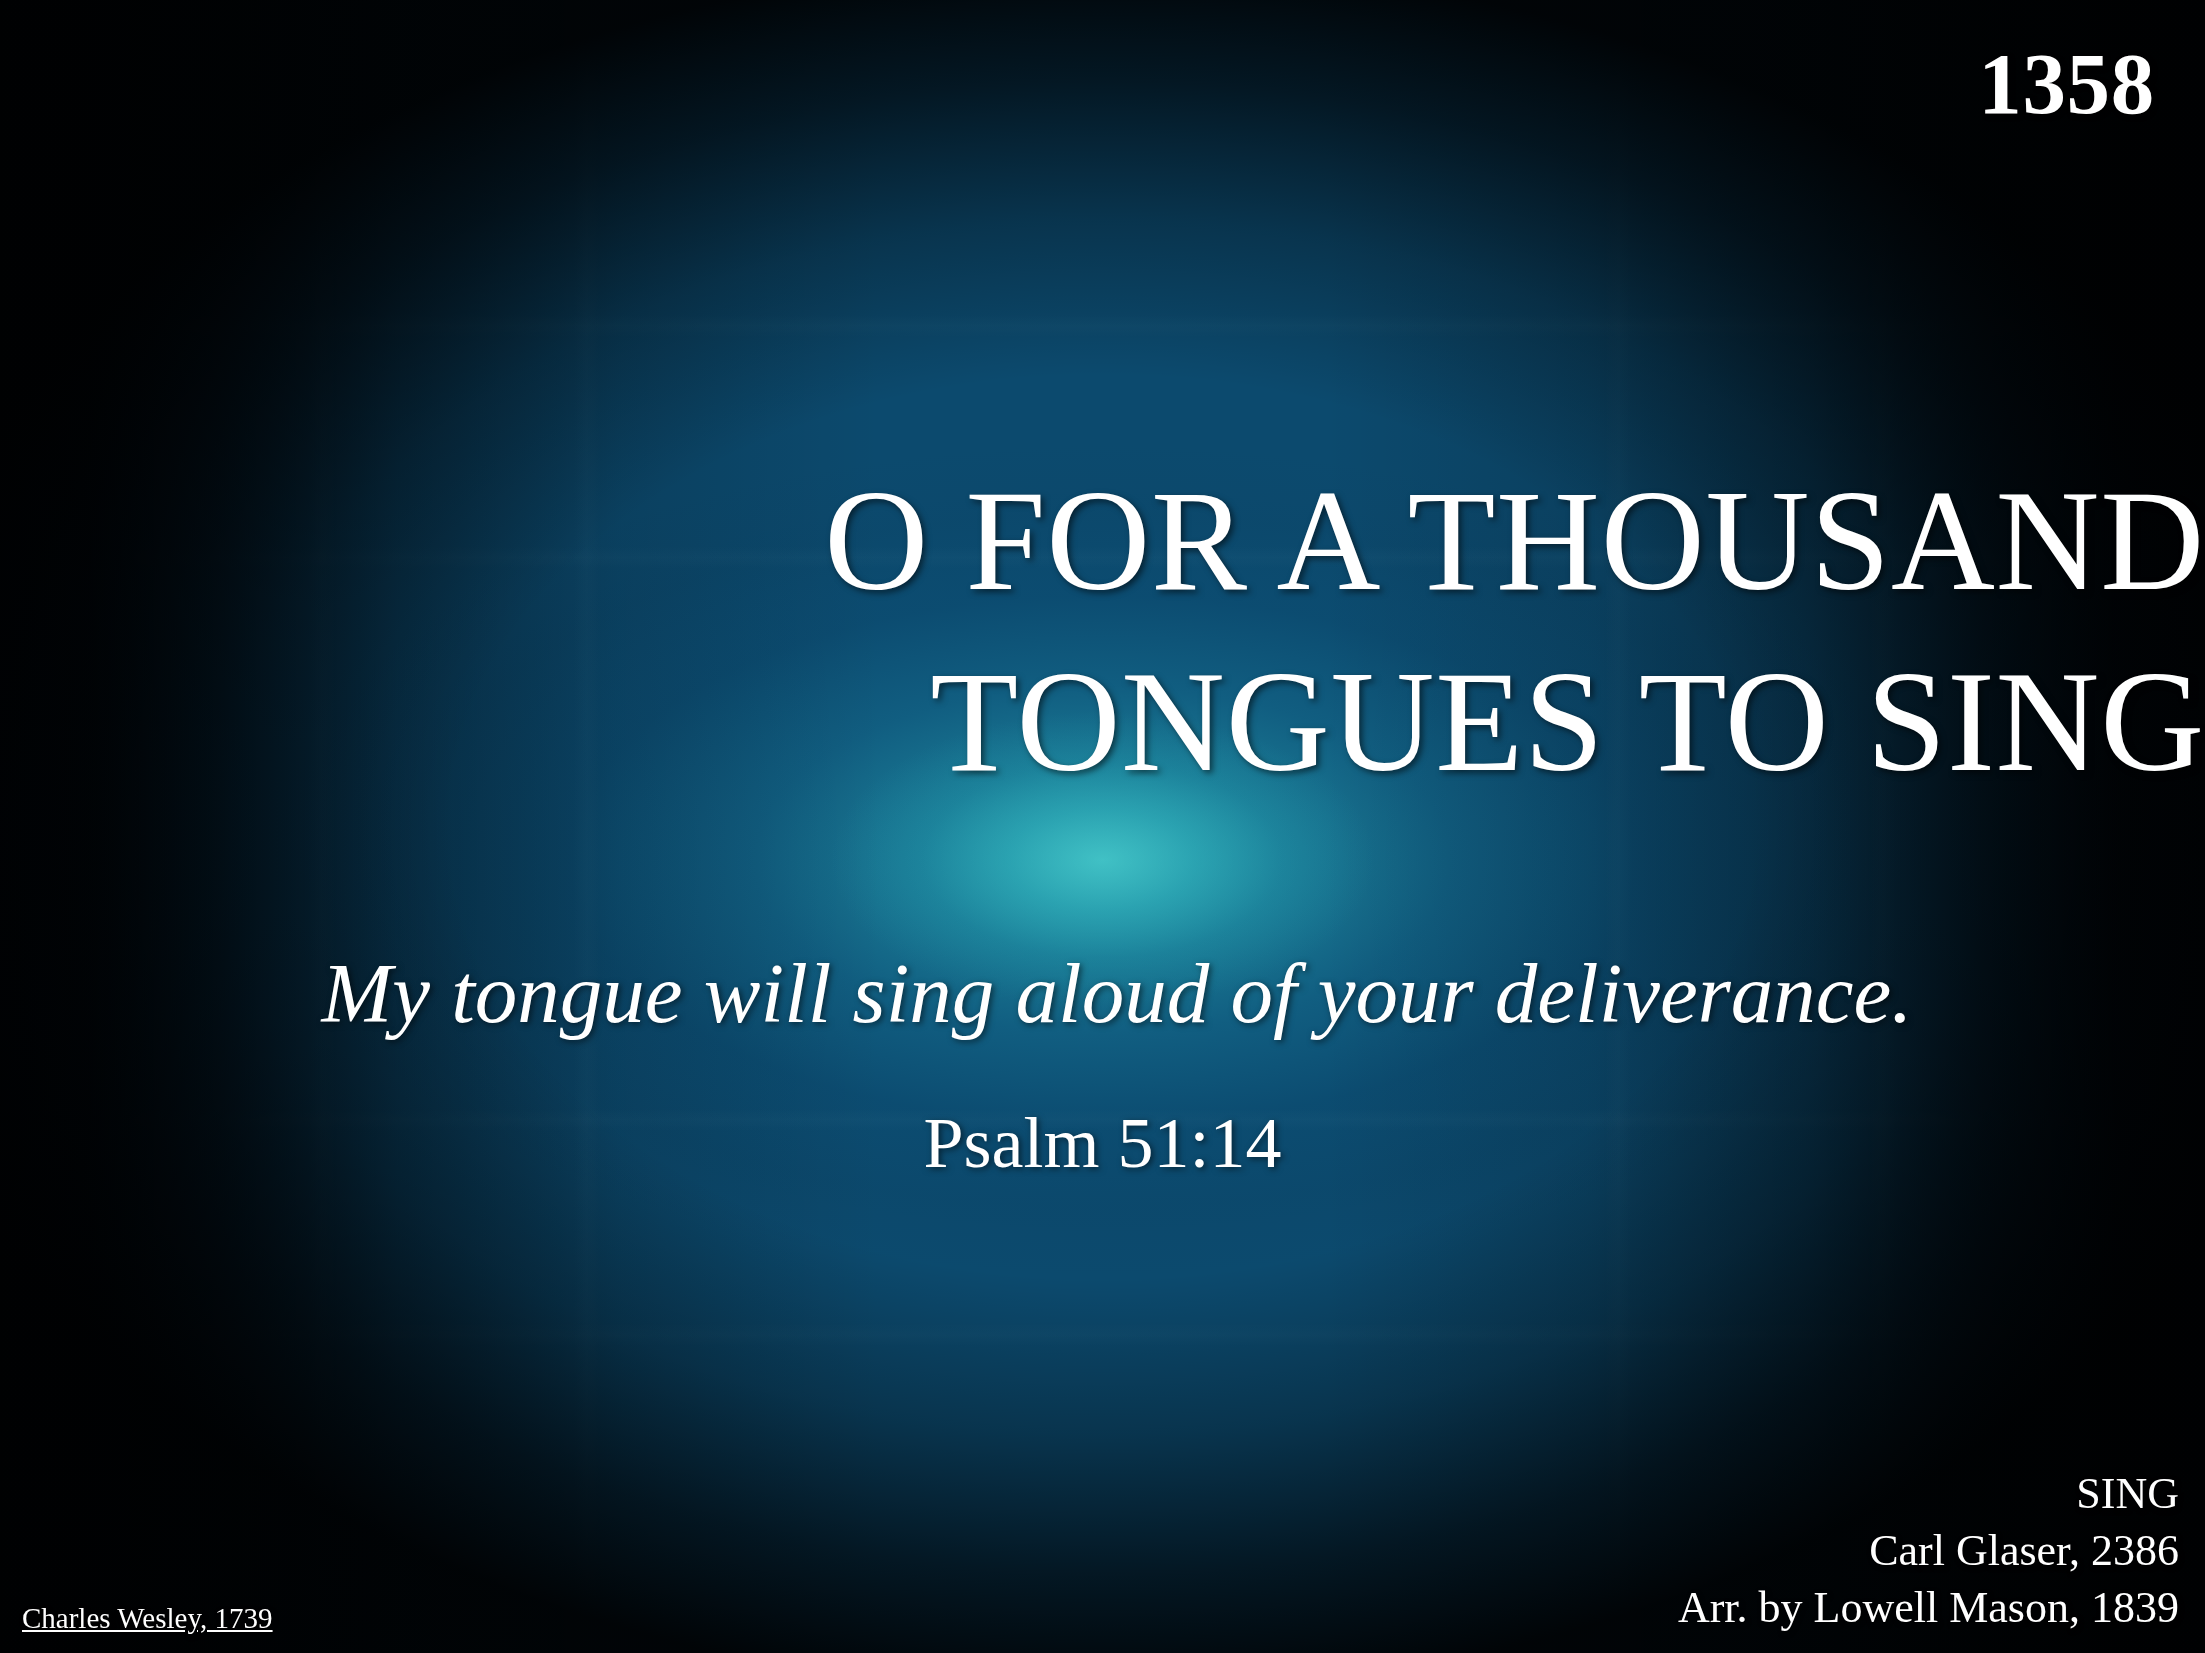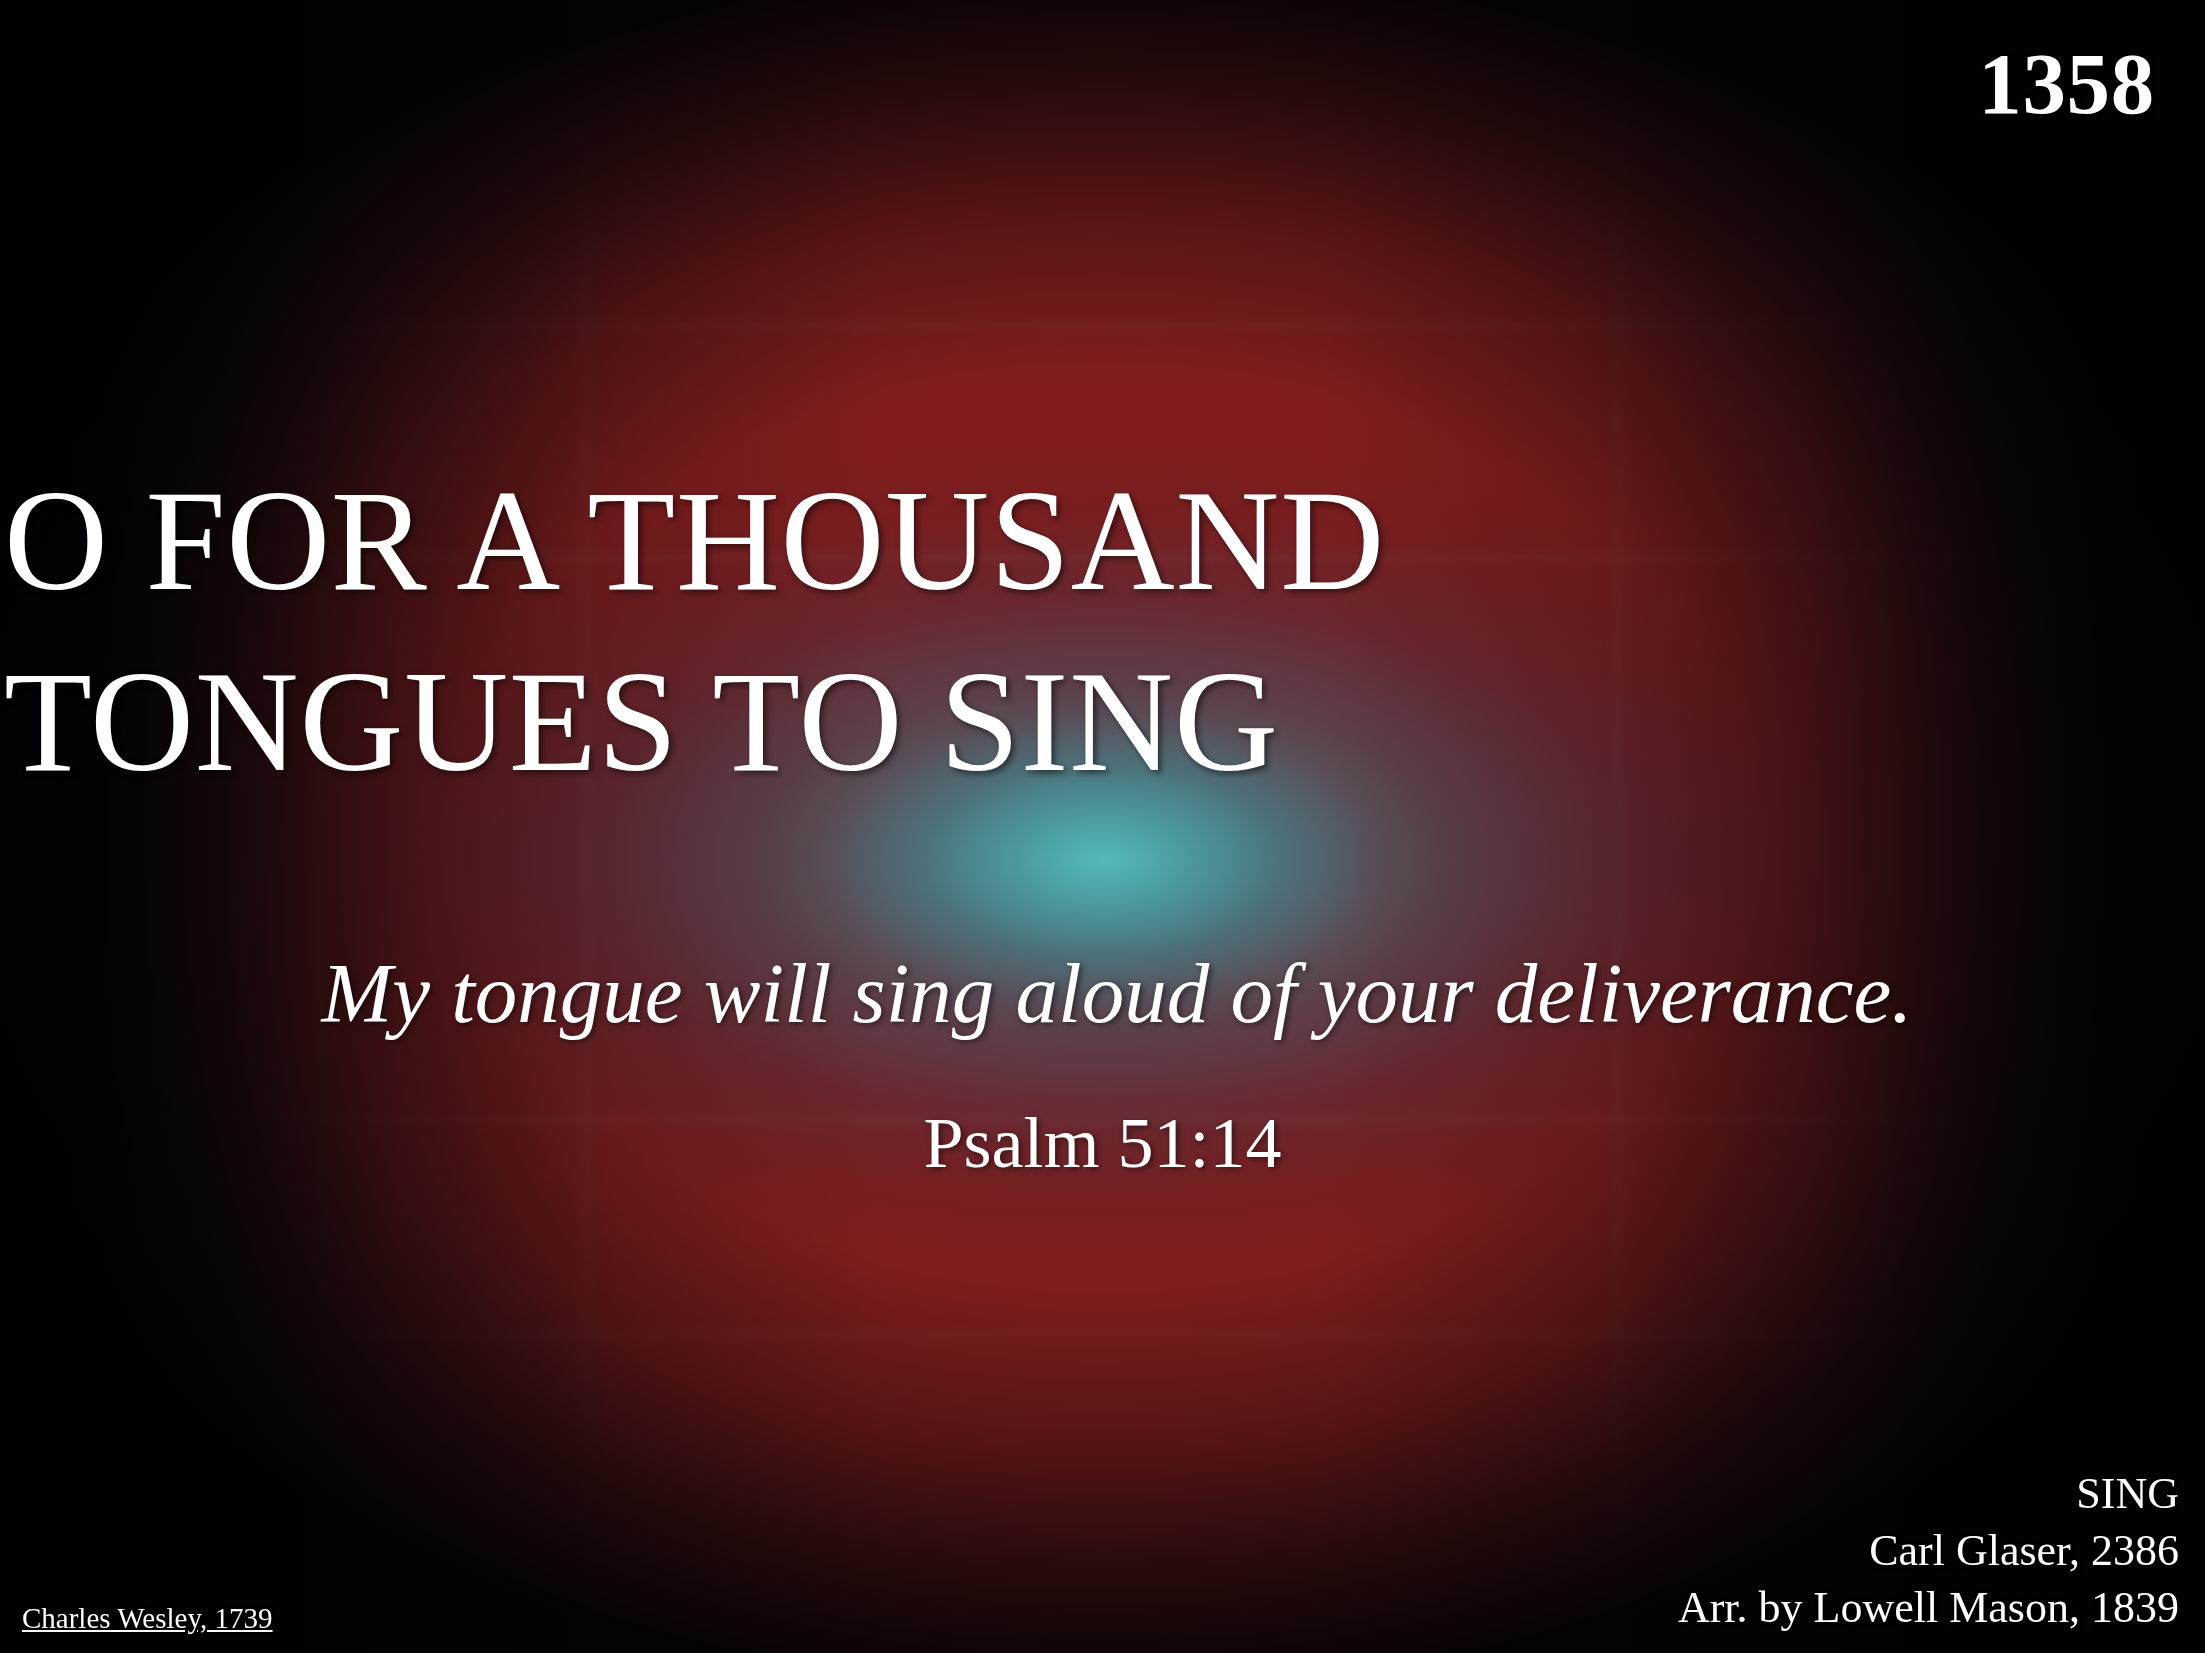--- a/index.html
+++ b/index.html
@@ -6,21 +6,21 @@
     margin: 0;
     padding: 0;
     background: #000000;
   }
 
   #slide {
     position: relative;
     width: 2205px;
     height: 1654px;
     overflow: hidden;
-    background-color: #7f1d1d;
+    background-color: #0c4a6e;
     font-family: "Liberation Serif", "DejaVu Serif", serif;
     color: #ffffff;
     -webkit-font-smoothing: antialiased;
   }
 
   
   .bg-layer {
     position: absolute;
     inset: 0;
     pointer-events: none;
@@ -128,23 +128,23 @@
     font-size: 87px;
     font-weight: bold;
     line-height: 1;
     letter-spacing: 0.7px;
     text-shadow: 2.2px 2.2px 5.1px rgba(0,0,0,0.80);
   }
 
   .title-block {
     position: absolute;
     top: 450px;
-    left: 4px;
+    left: 17px;
     right: 0;
-    text-align: left;
+    text-align: right;
   }
 
   .title-line {
     font-size: 144px;
     line-height: 1.26;
     letter-spacing: 0.7px;
     white-space: nowrap;
     text-shadow: 2.9px 2.9px 6.6px rgba(0,0,0,0.55);
   }
 

